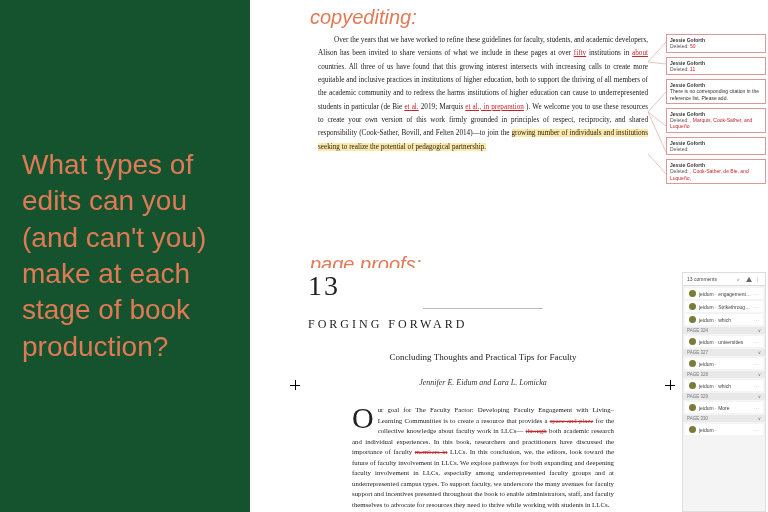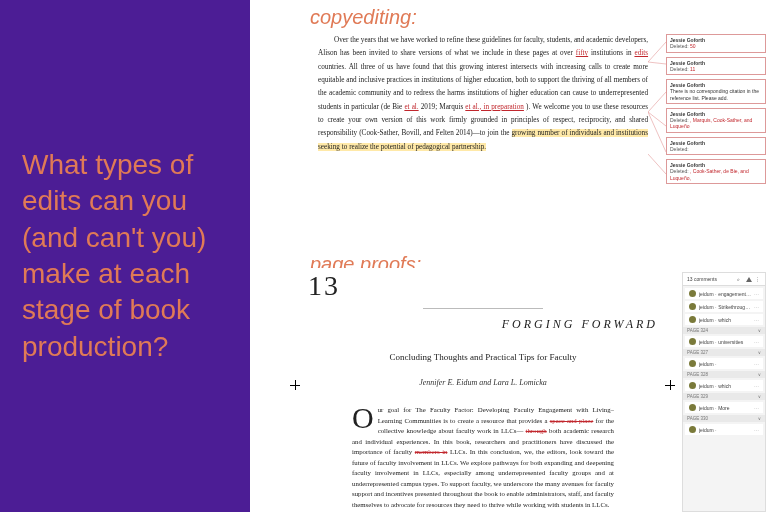--- a/index.html
+++ b/index.html
@@ -1,17 +1,17 @@
 <!DOCTYPE html>
 <html><head>
 <meta charset="utf-8">
 <style>
   * { box-sizing: border-box; margin: 0; padding: 0; }
   body { width: 768px; height: 512px; overflow: hidden; font-family: Georgia, 'Times New Roman', serif; background: #fff; display: flex; }
-  .left-panel { width: 250px; height: 512px; background: #4c1d95; display: flex; align-items: center; padding: 24px 22px; }
+  .left-panel { width: 250px; height: 512px; background: #14532d; display: flex; align-items: center; padding: 24px 22px; }
   .left-heading { color: #e07a56; font-family: -apple-system, Helvetica, Arial, sans-serif; font-size: 28px; font-weight: 400; line-height: 1.3; }
   .right-area { flex: 1; height: 512px; position: relative; background: #fff; padding-left: 18px; }
   .section-label { color: #e07a56; font-family: -apple-system, Helvetica, Arial, sans-serif; font-style: italic; font-size: 20px; font-weight: 400; position: absolute; }
   .label-copy { top: 6px; left: 60px; }
   .label-proofs { top: 253px; left: 60px; }
 
   
   .copy-block { position: absolute; top: 34px; left: 68px; width: 330px; height: 190px; }
   .copy-text { font-size: 7.2px; line-height: 1.85; color: #222; text-align: justify; }
   .copy-text .indent { text-indent: 16px; display: block; }
@@ -23,21 +23,21 @@
   .callout .who { font-weight: bold; display: block; }
   .callout .act { color: #555; }
   .callout .del { color: #c1272d; }
   .leaders { position: absolute; pointer-events: none; }
   .leaders line { stroke: #e29999; stroke-width: 0.6; }
 
   
   .proofs-block { position: absolute; top: 268px; left: 58px; width: 350px; height: 244px; background: #fff; }
   .chap-num { font-family: Georgia, serif; font-size: 28px; text-align: left; margin-top: 2px; color: #222; letter-spacing: 2px; }
   .chap-rule { width: 120px; height: 1px; background: #bbb; margin: 6px auto 8px; }
-  .chap-title { font-family: Georgia, serif; font-size: 12px; letter-spacing: 3px; text-align: right; color: #222; font-style: italic; }
+  .chap-title { font-family: Georgia, serif; font-size: 12px; letter-spacing: 3px; text-align: left; color: #222; }
   .chap-sub { font-family: Georgia, serif; font-size: 9px; text-align: center; color: #222; margin-top: 20px; }
   .chap-auth { font-family: Georgia, serif; font-style: italic; font-size: 8px; text-align: center; color: #333; margin-top: 16px; }
   .chap-body { font-size: 6.8px; line-height: 1.55; color: #222; text-align: justify; margin-top: 18px; padding: 0 44px; position: relative; }
   .dropcap { float: left; font-size: 30px; line-height: 0.85; padding-right: 4px; font-family: Georgia, serif; }
   .strike { text-decoration: line-through; text-decoration-color: #c1272d; color: #c1272d; }
   .cropmark { position: absolute; width: 10px; height: 10px; }
   .cropmark::before, .cropmark::after { content: ""; position: absolute; background: #000; }
   .cropmark::before { width: 10px; height: 1px; top: 4.5px; left: 0; }
   .cropmark::after { width: 1px; height: 10px; top: 0; left: 4.5px; }
   .cm-left { top: 380px; left: 40px; }
@@ -65,21 +65,21 @@
 <div class="right-area">
 
   <div class="section-label label-copy">copyediting:</div>
 
   <div class="copy-block">
     <p class="copy-text">
       <span class="indent">
         <span>Over the years that we have worked to refine these guidelines for faculty, students, and academic developers, Alison has been invited to share versions of what we include in these pages at over </span>
         <span class="uline">fifty</span>
         <span> institutions in </span>
-        <span class="uline">edits</span>
+        <span class="uline">about</span>
         <span> countries. All three of us have found that this growing interest intersects with increasing calls to create more equitable and inclusive practices in institutions of higher education, both to support the thriving of all members of the academic community and to redress the harms institutions of higher education can cause to underrepresented students in particular (de Bie </span>
         <span class="uline">et al.</span>
         <span> 2019; Marquis </span>
         <span class="uline">et al., in preparation</span>
         <span>). We welcome you to use these resources to create your own version of this work firmly grounded in principles of respect, reciprocity, and shared responsibility (Cook-Sather, Bovill, and Felten 2014)—to join the </span>
         <span class="hl">growing number of individuals and institutions seeking to realize the potential of pedagogical partnership.</span>
       </span>
     </p>
   </div>
 

